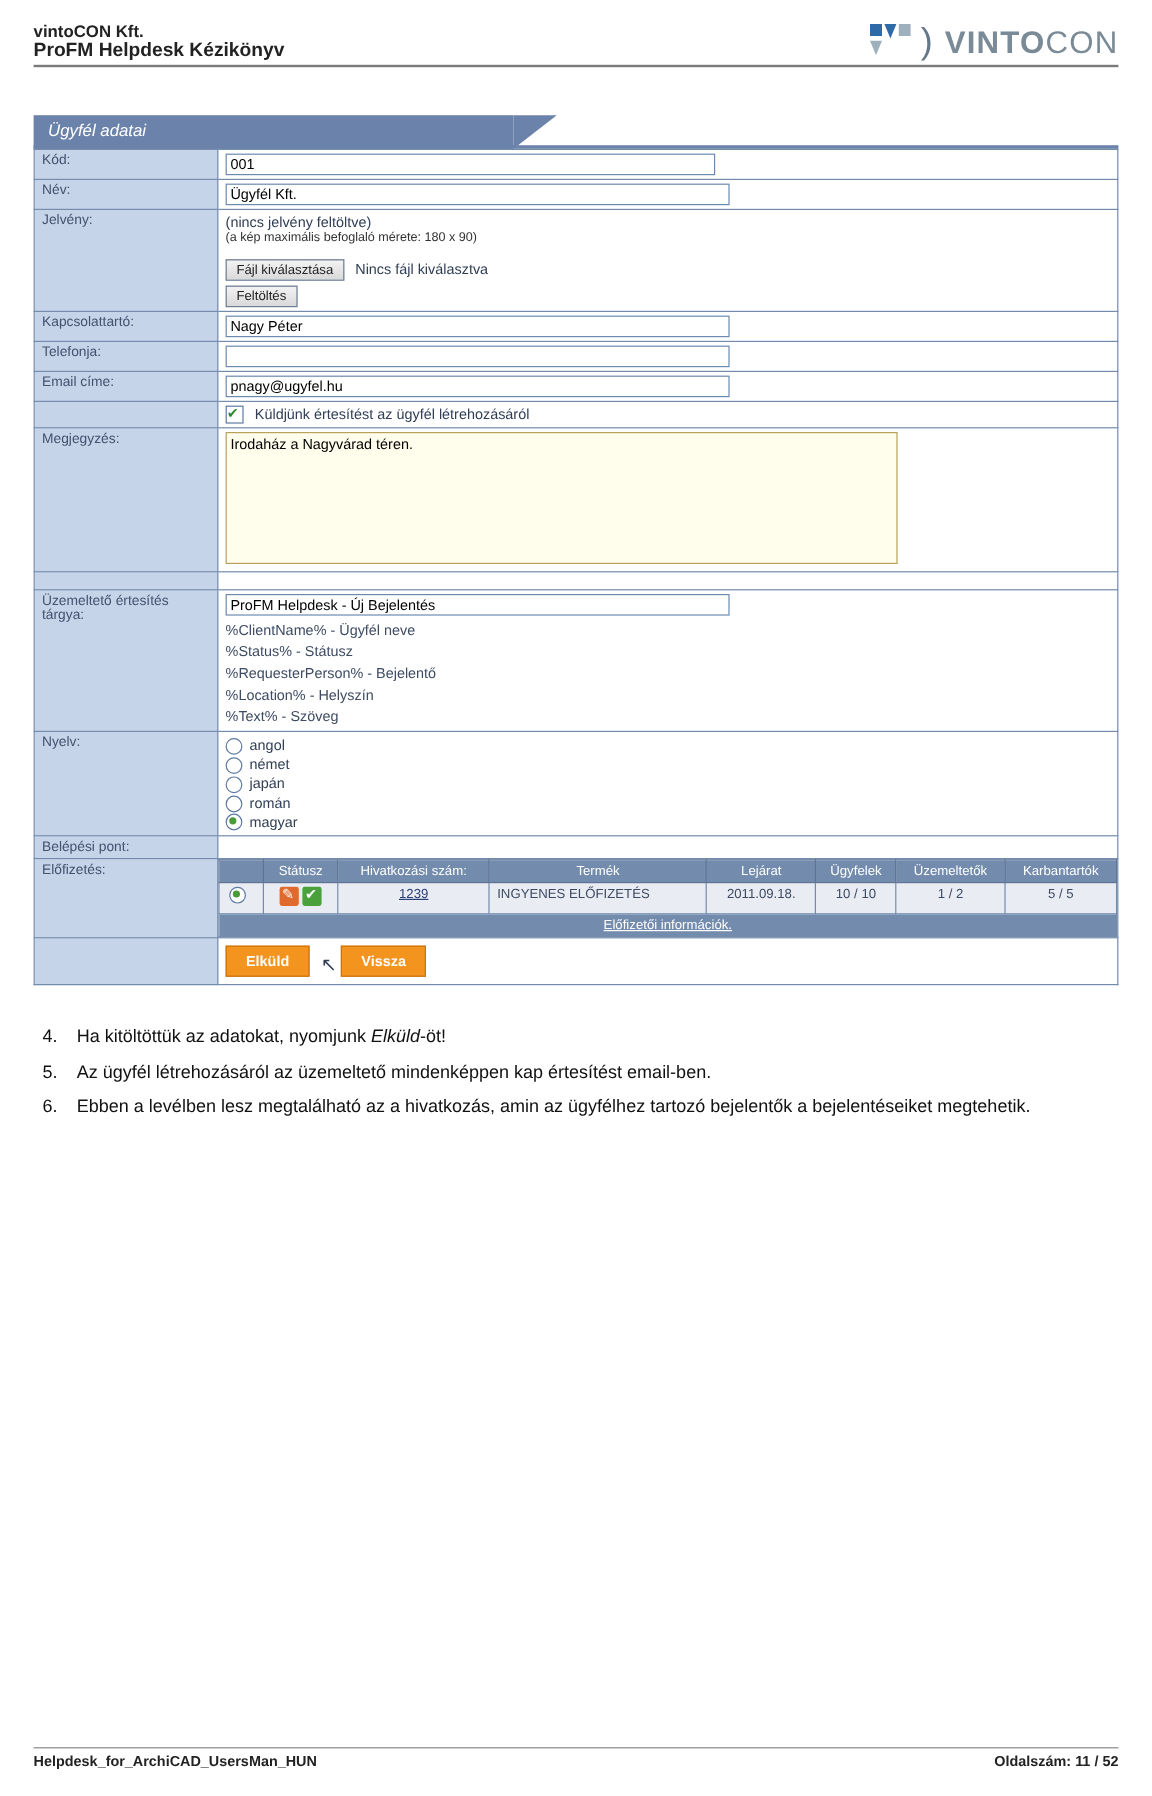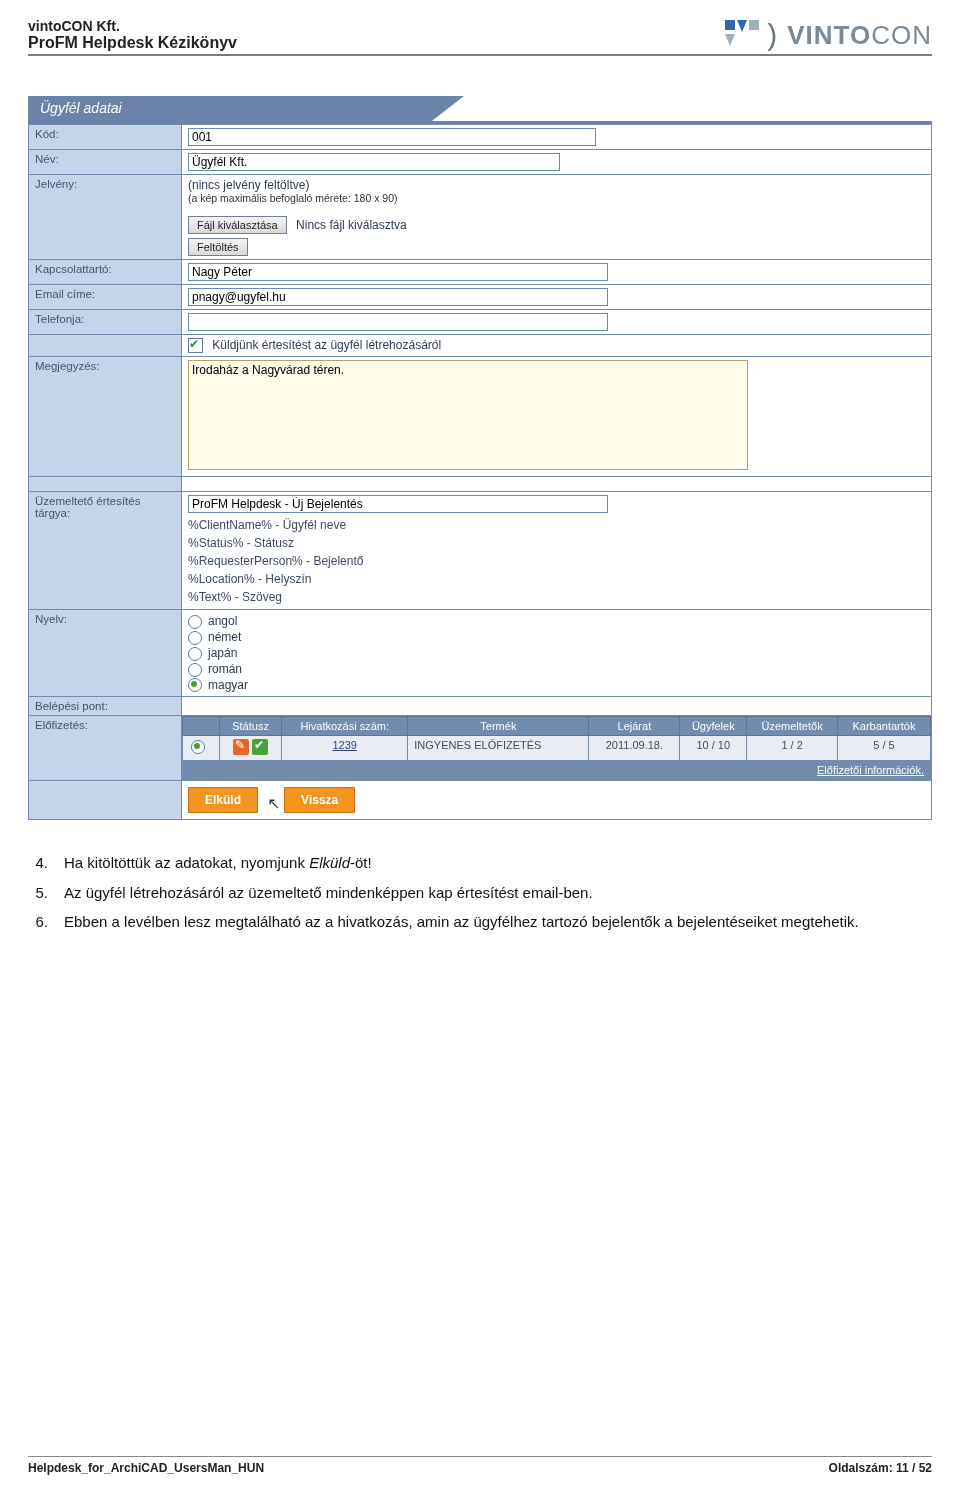--- a/index.html
+++ b/index.html
@@ -77,47 +77,47 @@
     </div>
 
     <table class="form">
       <tbody>
           <tr>
         <td class="lbl">Kód:</td>
         <td class="val"><input class="tx" style="width: 408px;" value="001"></td>
       </tr>
       <tr>
         <td class="lbl">Név:</td>
-        <td class="val"><input class="tx" style="width: 372px;" value="Ügyfél Kft."></td>
+        <td class="val"><input class="tx" style="width: 420px;" value="Ügyfél Kft."></td>
       </tr>
       <tr>
         <td class="lbl">Jelvény:</td>
         <td class="val">
           <div>(nincs jelvény feltöltve)</div>
           <div class="mini">(a kép maximális befoglaló mérete: 180 x 90)</div>
           <div style="margin-top:12px">
             <span class="btn-gray">Fájl kiválasztása</span>
             <span style="font-size:12px;margin-left:6px">Nincs fájl kiválasztva</span>
           </div>
           <div style="margin-top:4px">
             <span class="btn-gray">Feltöltés</span>
           </div>
         </td>
       </tr>
       <tr>
         <td class="lbl">Kapcsolattartó:</td>
         <td class="val"><input class="tx" style="width: 420px;" value="Nagy Péter"></td>
       </tr>
       <tr>
+        <td class="lbl">Telefonja:</td>
+        <td class="val"><input class="tx" style="width: 420px;" value=""></td>
+      </tr>
+      <tr>
         <td class="lbl">Email címe:</td>
         <td class="val"><input class="tx" style="width: 420px;" value="pnagy@ugyfel.hu"></td>
-      </tr>
-      <tr>
-        <td class="lbl">Telefonja:</td>
-        <td class="val"><input class="tx" style="width: 420px;" value=""></td>
       </tr>
       <tr>
         <td class="lbl"></td>
         <td class="val">
           <span class="chk checked"></span>
           <span>Küldjünk értesítést az ügyfél létrehozásáról</span>
         </td>
       </tr>
       <tr>
         <td class="lbl">Megjegyzés:</td>
@@ -178,21 +178,21 @@
                 <span class="tick"></span>
               </td>
               <td><span class="link">1239</span></td>
               <td style="text-align:left">INGYENES ELŐFIZETÉS</td>
               <td>2011.09.18.</td>
               <td>10 / 10</td>
               <td>1 / 2</td>
               <td>5 / 5</td>
             </tr>
             <tr>
-              <td colspan="8" style="background:#738cad;text-align:right"><span class="link" style="color:#fff">Előfizetői információk.</span></td>
+              <td colspan="8" style="background:#738cad;text-align:center"><span class="link" style="color:#fff">Előfizetői információk.</span></td>
             </tr>
           </tbody>
               </table>
         </td>
       </tr>
       <tr>
         <td class="lbl"></td>
         <td class="val" style="padding:6px">
           <span class="orange-btn">Elküld</span>
           <span class="cursor">↖</span>

